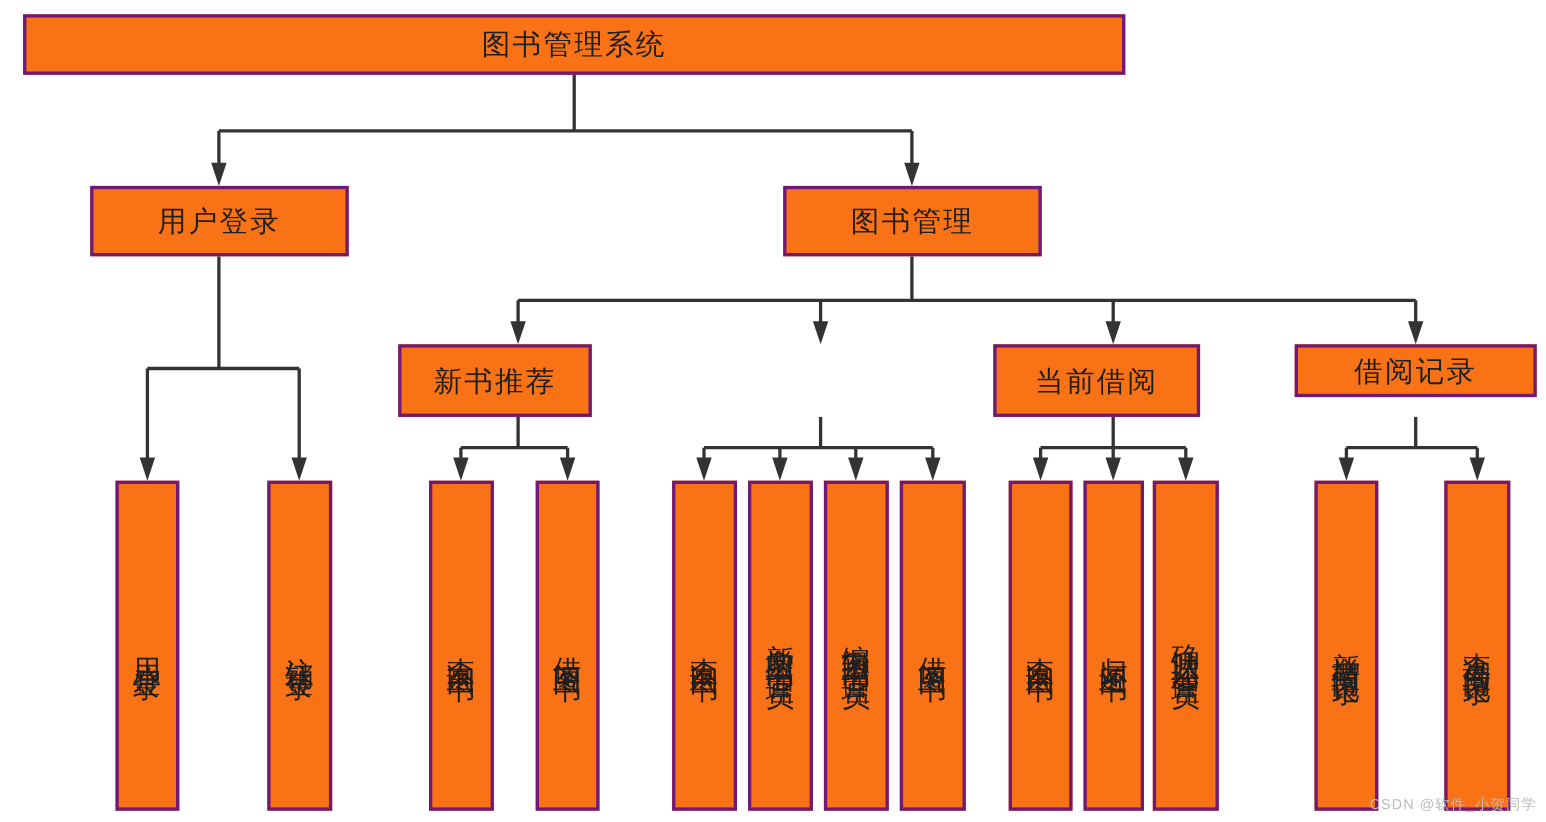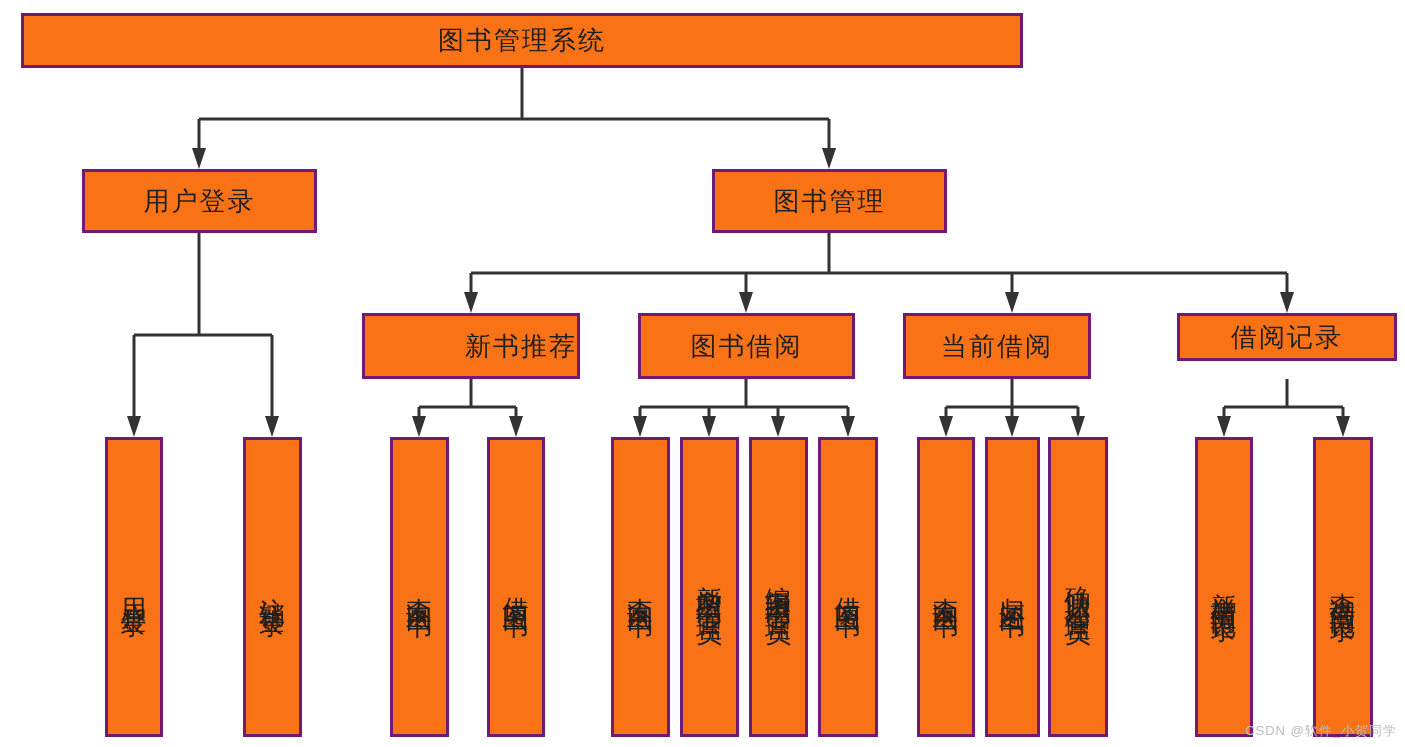--- a/index.html
+++ b/index.html
@@ -119,25 +119,22 @@
     <span class="lbl">图书管理系统</span>
   </div>
 
   <div class="node" style="left:82px; top:169px; width:235px; height:64px;">
     <span class="lbl">用户登录</span>
   </div>
   <div class="node" style="left:712px; top:169px; width:235px; height:64px;">
     <span class="lbl">图书管理</span>
   </div>
 
-  <div class="node" style="left:362px; top:313px; width:218px; height:66px;justify-content:flex-end;">
+  <div class="node" style="left:362px; top:313px; width:176px; height:66px;">
     <span class="lbl">新书推荐</span>
-  </div>
-  <div class="node" style="left:638px; top:313px; width:217px; height:66px;">
-    <span class="lbl">图书借阅</span>
   </div>
   <div class="node" style="left:903px; top:313px; width:188px; height:66px;">
     <span class="lbl">当前借阅</span>
   </div>
   <div class="node" style="left:1177px; top:313px; width:220px; height:48px;">
     <span class="lbl">借阅记录</span>
   </div>
 
   <div class="node leaf" style="left:105px; top:437px; width:58px; height:300px;">
     <span class="lbl">用户登录</span>

